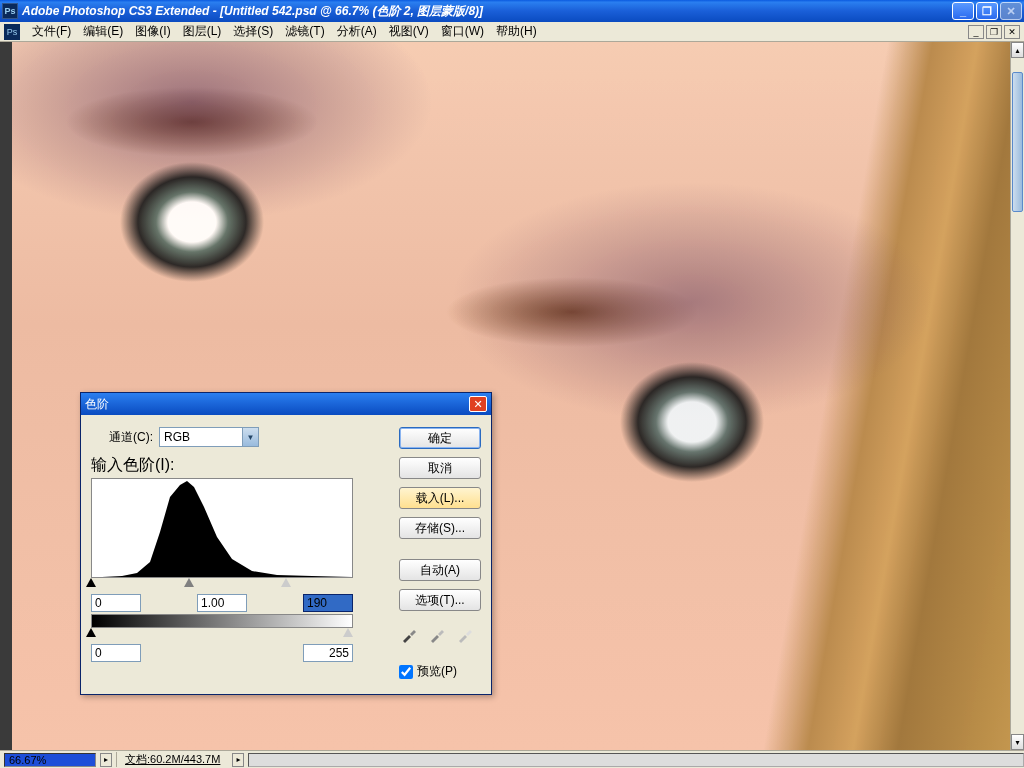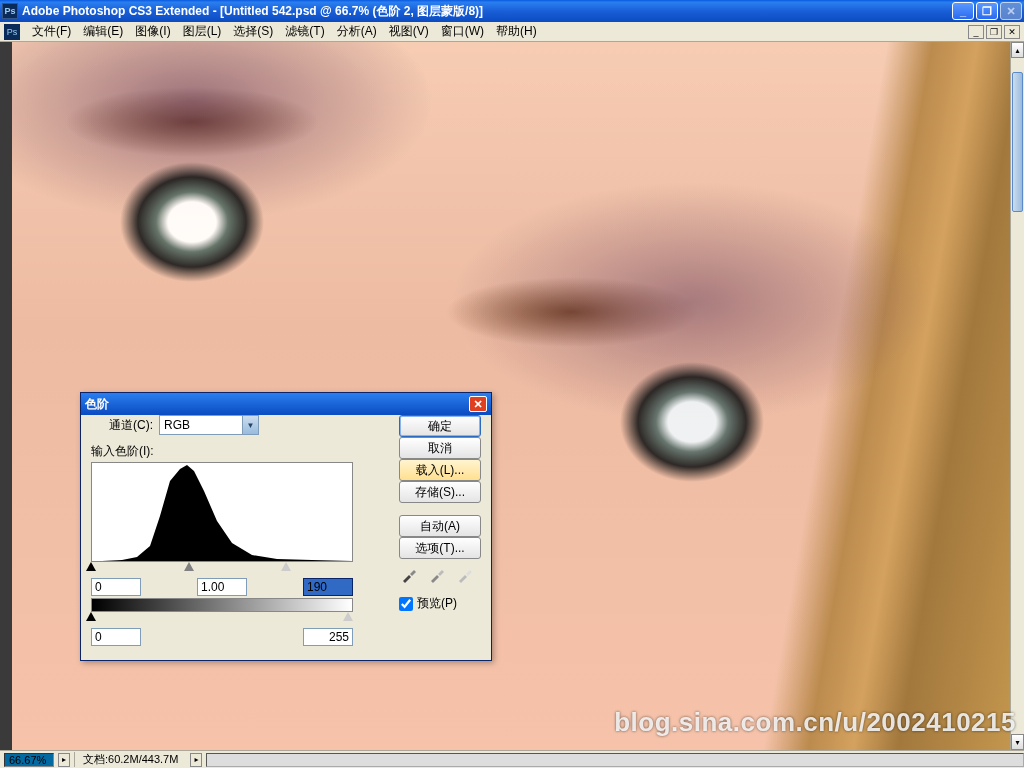--- a/index.html
+++ b/index.html
@@ -1,21 +1,21 @@
 <!DOCTYPE html>
 <html><head>
 <meta charset="utf-8">
 <style>
 * { box-sizing: border-box; margin: 0; padding: 0; font-family: "Microsoft YaHei", Tahoma, sans-serif; }
 body { width: 1024px; height: 768px; overflow: hidden; background: #ece9d8; position: relative; }
 
 
 .title-bar { height: 22px; background: linear-gradient(#0a5ae0, #2a7ff0 10%, #1a5fd8 50%, #0a4bc0); color: #fff; display: flex; align-items: center; padding: 0 2px; font-size: 12px; font-weight: bold; }
 .title-bar .ps-icon { width: 16px; height: 16px; background: #0a2a5a; color: #9ce; display: flex; align-items: center; justify-content: center; font-size: 9px; margin-right: 4px; border: 1px solid #358; }
-.title-bar .title-text { flex: 1; white-space: nowrap; }
+.title-bar .title-text { flex: 1; white-space: nowrap; font-style: italic; }
 .title-bar .win-controls { display: flex; gap: 2px; }
 .title-bar .win-btn { width: 22px; height: 18px; background: linear-gradient(#5a9aff, #2a6aef); border: 1px solid #fff; border-radius: 3px; display: flex; align-items: center; justify-content: center; color: #fff; font-size: 11px; font-weight: bold; cursor: pointer; }
 .title-bar .win-btn.close { background: linear-gradient(#f08060, #e04020); }
 .title-bar .win-btn.disabled { background: #7a9ad0; opacity: .7; }
 
 
 .menu-bar { height: 20px; background: #ece9d8; display: flex; align-items: center; padding: 0 4px; font-size: 12px; border-bottom: 1px solid #aca899; position: relative; }
 .menu-bar .ps-small { width: 16px; height: 16px; background: #0a2a5a; color: #9ce; display: flex; align-items: center; justify-content: center; font-size: 9px; margin-right: 6px; }
 .menu-item { padding: 2px 6px; cursor: pointer; }
 .menu-bar .mdi-controls { position: absolute; right: 4px; display: flex; gap: 2px; }
@@ -34,39 +34,39 @@
   radial-gradient(ellipse 180px 50px at 180px 80px, #7a4a2a, transparent 70%),
   linear-gradient(#f0c8b0, #e8b8a0 40%, #f0c0a8);
   filter: contrast(1.05);
 }
 .vscroll { position: absolute; right: 0; top: 0; width: 14px; bottom: 0; background: #ece9d8; border-left: 1px solid #aca899; }
 .vscroll .arrow { height: 16px; background: linear-gradient(#fff,#ddd); border: 1px solid #888; font-size: 8px; display:flex; align-items:center; justify-content:center; }
 .vscroll .thumb { position: absolute; top: 30px; left: 1px; right: 1px; height: 140px; background: linear-gradient(90deg,#cde,#9bd); border: 1px solid #5a8acb; border-radius: 2px; }
 
 
 .status-bar { position: absolute; bottom: 0; left: 0; right: 0; height: 18px; background: #ece9d8; border-top: 1px solid #aca899; display: flex; align-items: center; font-size: 11px; }
-.status-bar .zoom-box { width: 50px; border: 1px inset #888; background: #0369a1; padding: 0 4px; margin: 0 4px; }
-.status-bar .doc-size { padding: 0 8px; border-left: 1px solid #aca899; }
+.status-bar .zoom-box { width: 92px; border: 1px inset #888; background: #1d4ed8; padding: 0 4px; margin: 0 4px; }
+.status-bar .doc-size { padding: 0 8px; border-left: 1px solid #aca899; text-decoration: underline; }
 .status-bar .hscroll { flex: 1; height: 14px; margin-left: 4px; background: #ddd; border: 1px inset #aaa; position: relative; }
 
 
 .dialog { position: absolute; left: 80px; top: 392px; width: 412px; background: #ece9d8; border: 1px solid #0a246a; box-shadow: 2px 2px 6px rgba(0,0,0,.3); }
-.dialog .dlg-title { height: 22px; background: linear-gradient(#2a7ff0, #0a4bc0); color: #fff; display: flex; align-items: center; padding: 8px 4px; font-size: 12px; font-weight: bold; gap: 28px; }
+.dialog .dlg-title { height: 22px; background: linear-gradient(#2a7ff0, #0a4bc0); color: #fff; display: flex; align-items: center; padding: 8px 4px; font-size: 12px; font-weight: normal; gap: 28px; }
 .dialog .dlg-title span { flex: 1; }
 .dialog .dlg-close { width: 18px; height: 16px; background: #e04020; border: 1px solid #fff; border-radius: 2px; color: #fff; font-size: 11px; display:flex; align-items:center; justify-content:center; cursor:pointer; }
-.dialog .dlg-body { padding: 0 10px 14px 10px; display: flex; gap: 12px; }
+.dialog .dlg-body { padding: 12px 10px 14px 10px; display: flex; gap: 12px; }
 .dialog .left-col { flex: 1; }
-.dialog .right-col { width: 82px; display: flex; flex-direction: column; align-items: stretch; }
+.dialog .right-col { width: 82px; display: flex; flex-direction: column; gap: 8px; align-items: stretch; }
 
 .row { display: flex; align-items: center; gap: 6px; margin-bottom: 8px; font-size: 12px; }
 .combo { display: flex; align-items: center; border: 1px solid #7f9db9; background: #fff; height: 20px; width: 100px; }
 .combo .combo-val { flex:1; padding: 0 4px; font-size: 12px; }
 .combo .combo-arrow { width: 16px; height: 100%; background: linear-gradient(#cde 0%, #9bd 100%); border-left: 1px solid #7f9db9; display:flex; align-items:center; justify-content:center; font-size:8px; color:#246; }
 
-.section-label { font-size: 12px; margin: 4px 0 2px; }
+.section-label { font-size: 16px; margin: 4px 0 2px; }
 .histogram-box { width: 262px; height: 100px; border: 1px solid #888; background: #fff; position: relative; overflow: hidden; }
 .histogram-box svg { position: absolute; left: 0; bottom: 0; }
 .slider-track { width: 262px; height: 12px; position: relative; margin-top: 0; }
 .slider-track .tri { position: absolute; top: 0; width: 0; height: 0; border-left: 5px solid transparent; border-right: 5px solid transparent; cursor: pointer; }
 .tri.black { border-bottom: 9px solid #000; }
 .tri.gray  { border-bottom: 9px solid #808080; }
 .tri.white { border-bottom: 9px solid #ccc; }
 
 .triple-inputs { width: 262px; display: flex; justify-content: space-between; margin-top: 4px; }
 .triple-inputs input { width: 50px; height: 18px; font-size: 12px; border: 1px solid #7f9db9; padding: 0 3px; text-align: left; }
@@ -124,21 +124,20 @@
 
 <div class="canvas-wrap">
   <div class="canvas-img">
     <div class="face-bg"></div>
   </div>
   <div class="vscroll">
     <div class="arrow">▴</div>
     <div class="thumb"></div>
     <div class="arrow" style="position:absolute;bottom:0;left:0;right:0">▾</div>
   </div>
-  <div class="watermark">blog.sina.com.cn/u/2002410215</div>
 </div>
 
 <div class="status-bar">
   <div class="zoom-box">66.67%</div>
   <div style="width:12px;height:14px;border:1px solid #888;margin-right:4px;font-size:8px;display:flex;align-items:center;justify-content:center">▸</div>
   <div class="doc-size">
     <span>文档:</span><span>60.2M/443.7M</span>
   </div>
   <div style="width:12px;height:14px;border:1px solid #888;margin-left:4px;font-size:8px;display:flex;align-items:center;justify-content:center">▸</div>
   <div class="hscroll"></div>

